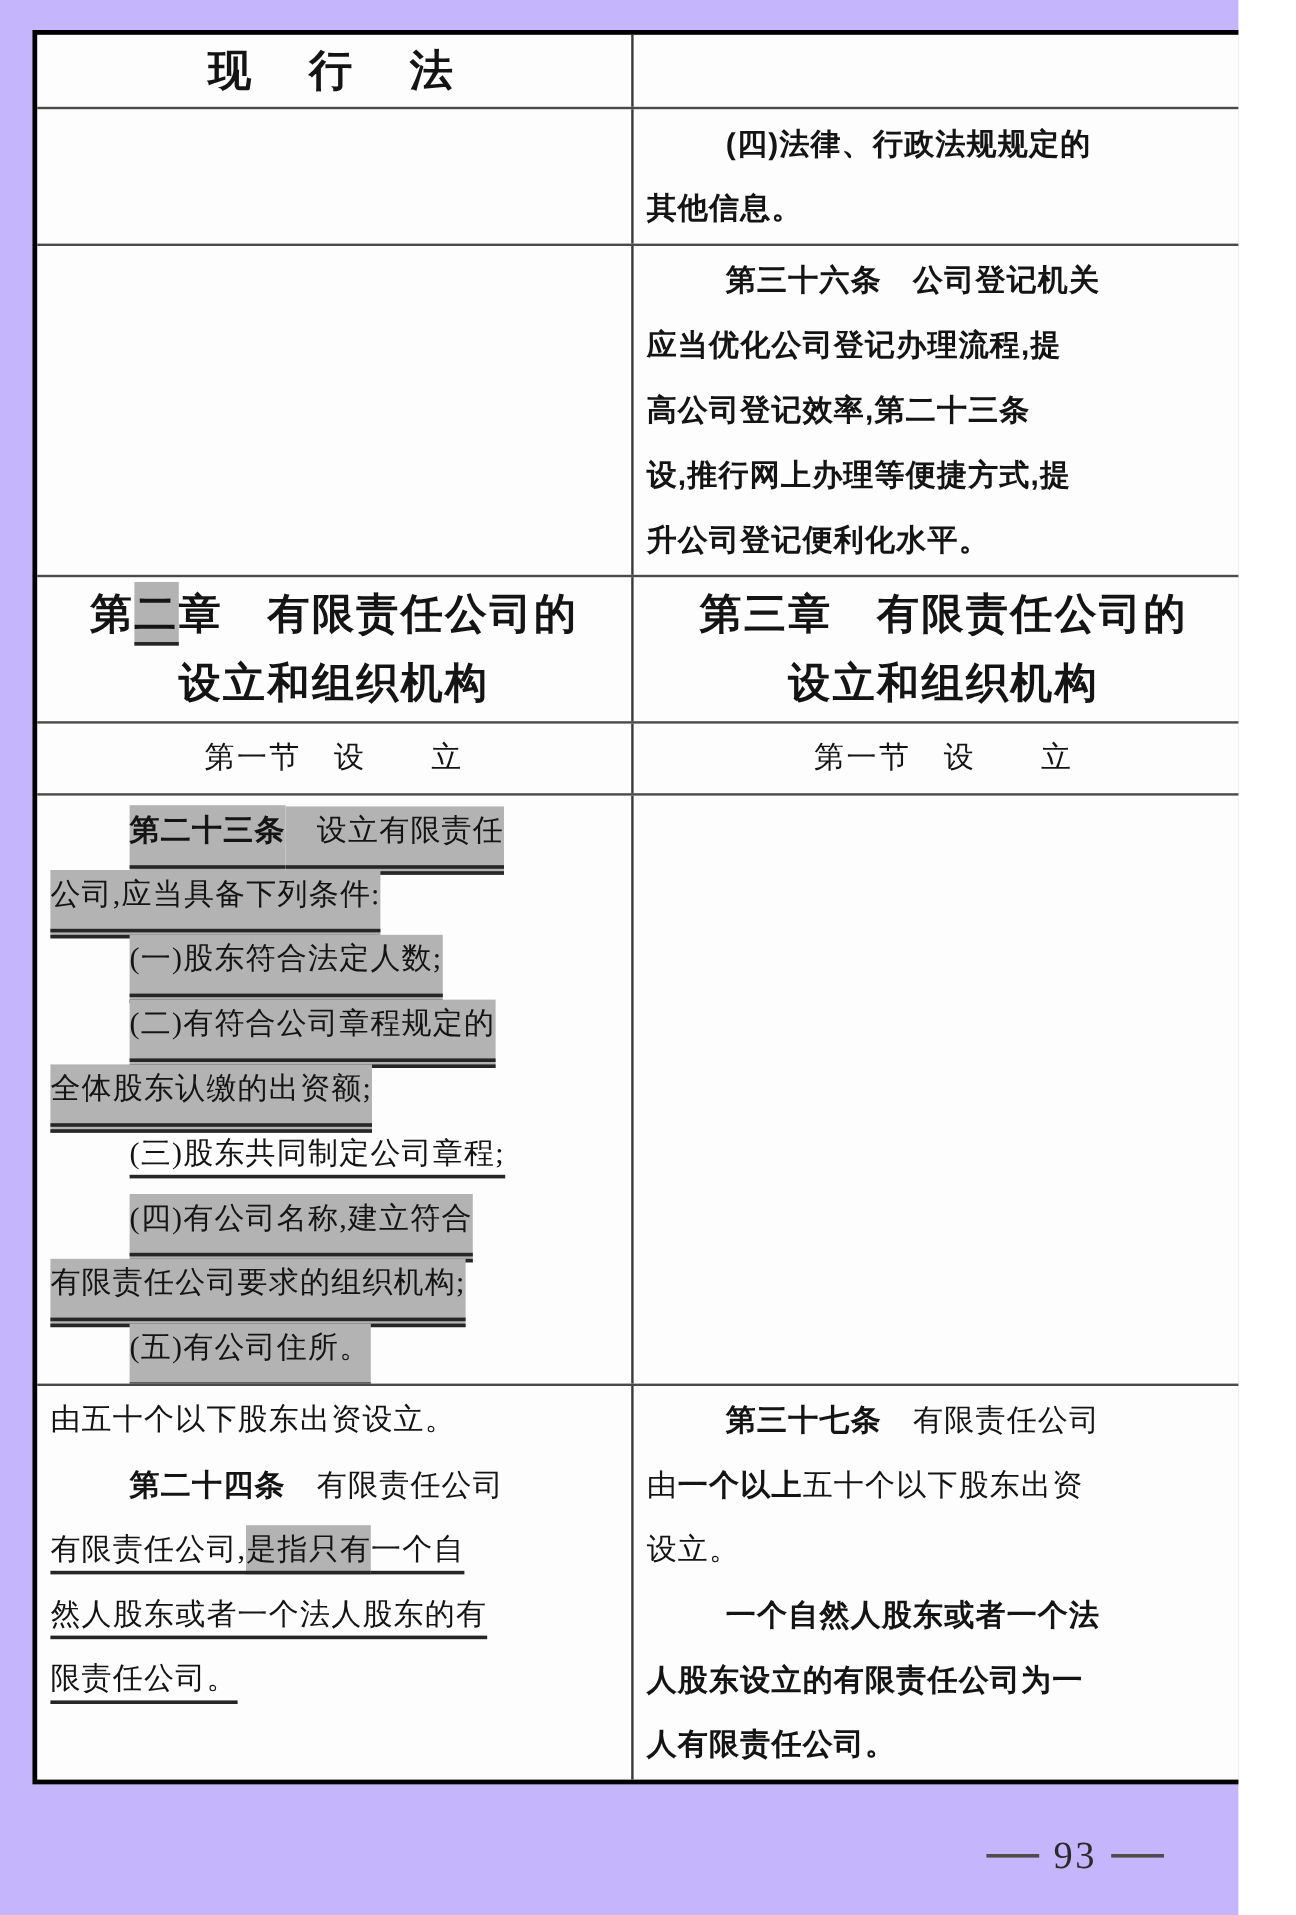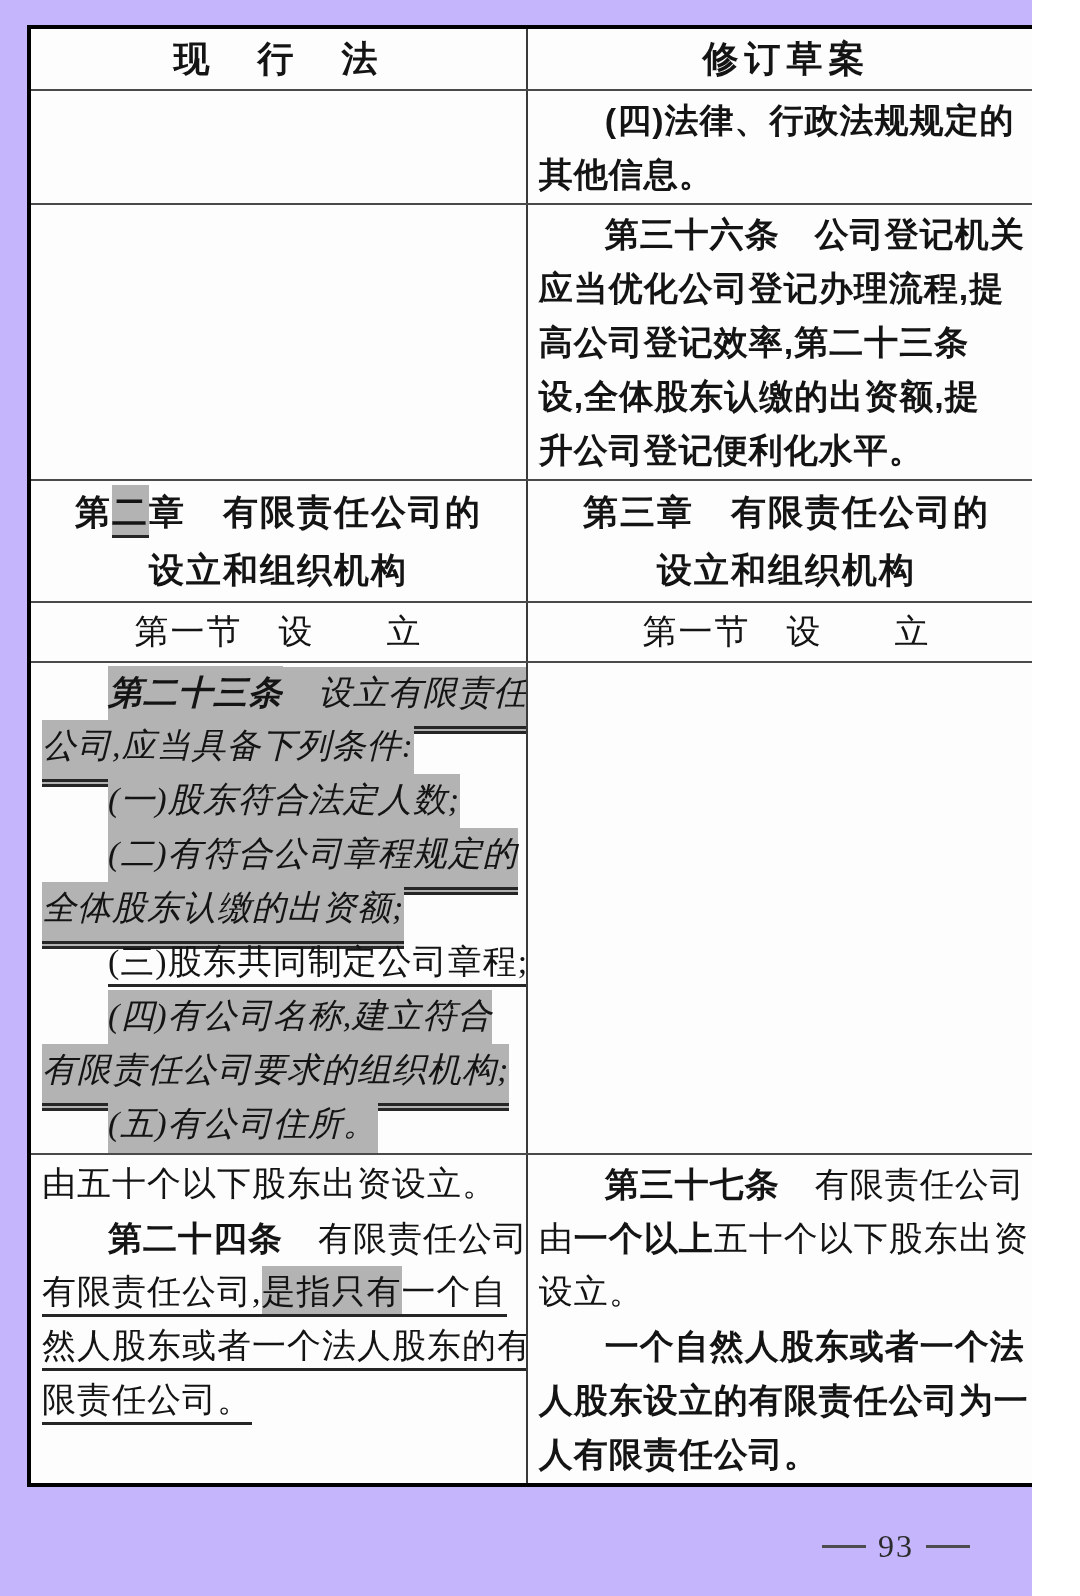--- a/index.html
+++ b/index.html
@@ -24,65 +24,64 @@
     font-weight:700; font-size:36px; letter-spacing:6px;
     overflow:hidden; white-space:nowrap;
   }
   .t-row { display:flex; border-top:2px solid #4a4a4a; }
   .cell { padding:2px 11px; overflow:hidden; }
   .cell.left  { width:49%; border-right:2px solid #3a3a3a; }
   .cell.right { width:51%; }
   .hdr-cell.left  { width:49%; border-right:2px solid #3a3a3a; }
   .hdr-cell.right { width:51%; }
   .line {
-    height:54px; line-height:54px; font-size:34px;
+    height:54px; line-height:54px; font-size:25px;
     letter-spacing:1px; white-space:pre; overflow:visible;
   }
   .line.tall { height:58px; line-height:58px; font-size:35px; }
   .line.indent { padding-left:66px; }
   .line.center { text-align:center; letter-spacing:2px; }
   .hei { font-family:"Liberation Sans","DejaVu Sans",sans-serif; font-weight:700; }
   .kai { font-family:"Liberation Serif","DejaVu Serif",serif; font-weight:400; }
   .hl  { background:#b3b3b3; padding-top:7px; padding-bottom:3px; }
   .u1  { border-bottom:3px solid #262626; padding-bottom:4px; }
-  .u2  { border-bottom:8px double #262626; padding-bottom:15px;font-style:italic; }
+  .u2  { border-bottom:8px double #262626; padding-bottom:15px; }
   .footer {
     position:absolute; top:1528px; right:62px;
     display:flex; align-items:center; gap:12px;
   }
   .dash { width:44px; height:3px; background:#4d4d4d; }
   .pnum {
     font-family:"Liberation Serif","DejaVu Serif",serif;
     font-size:32px; color:#2b2b2b; letter-spacing:2px;
   }
 </style>
 </head>
 <body>
 
 <div class="page">
   <div class="cmp-table">
     <div class="hdr-row">
       <div class="hdr-cell left">现　行　法</div>
-      <div class="hdr-cell right">修订草案</div>
     </div>
     <div>
         <div class="t-row">
           <div class="cell left"></div>
           <div class="cell right">
             <div class="line indent"><span class="seg hei">(四)法律、行政法规规定的</span></div>
             <div class="line"><span class="seg hei">其他信息。</span></div>
           </div>
         </div>
         <div class="t-row">
           <div class="cell left"></div>
           <div class="cell right">
             <div class="line indent"><span class="seg hei">第三十六条　公司登记机关</span></div>
             <div class="line"><span class="seg hei">应当优化公司登记办理流程,提</span></div>
             <div class="line"><span class="seg hei">高公司登记效率,第二十三条</span></div>
-            <div class="line"><span class="seg hei">设,全体股东认缴的出资额,提</span></div>
+            <div class="line"><span class="seg hei">设,推行网上办理等便捷方式,提</span></div>
             <div class="line"><span class="seg hei">升公司登记便利化水平。</span></div>
           </div>
         </div>
         <div class="t-row">
           <div class="cell left">
             <div class="line center tall"><span class="seg hei">第</span><span class="seg hei hl u1">二</span><span class="seg hei">章　有限责任公司的</span></div>
             <div class="line center tall"><span class="seg hei">设立和组织机构</span></div>
           </div>
           <div class="cell right">
             <div class="line center tall"><span class="seg hei">第三章　有限责任公司的</span></div>

